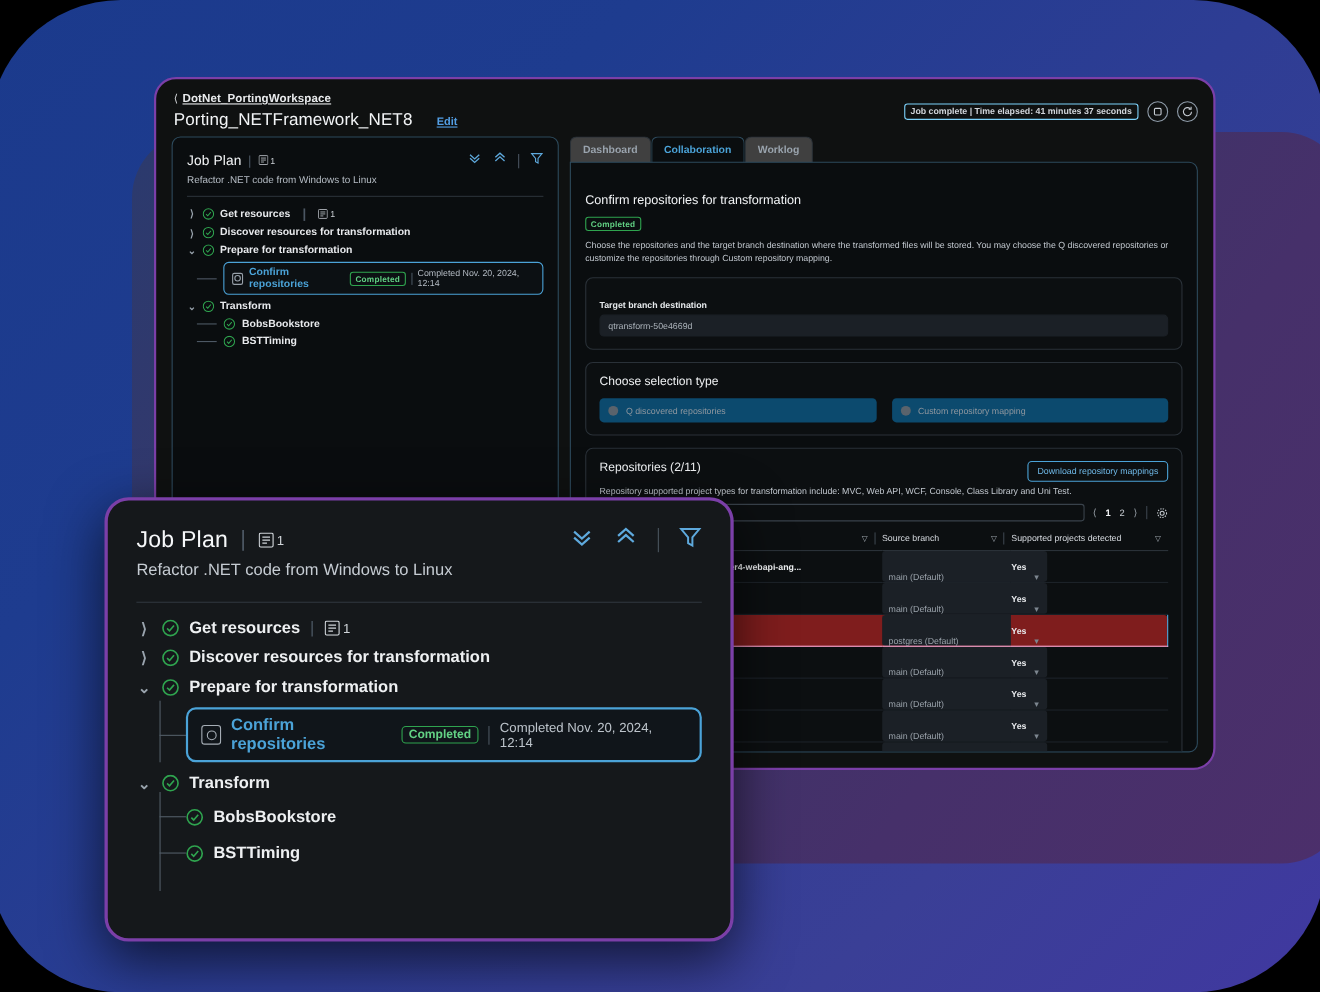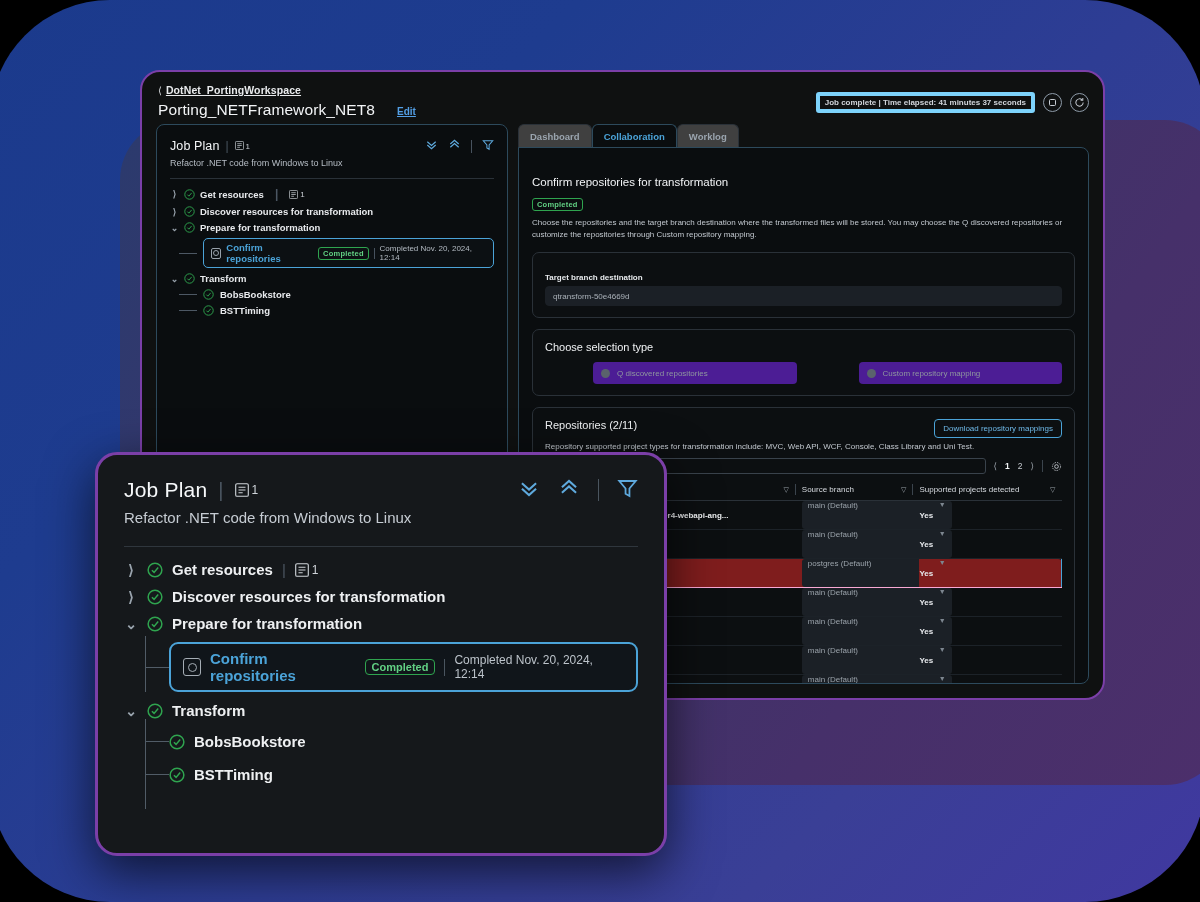--- a/index.html
+++ b/index.html
@@ -50,21 +50,21 @@
   }
   .title-row { display: flex; align-items: baseline; gap: 22px; margin-top: 5px; }
   .page-title { font-size: 15.5px; color: #f2f4f6; font-weight: 400; letter-spacing: .1px; }
   .edit-link { font-size: 10px; color: #539fe5; text-decoration: underline; cursor: pointer; font-weight: 700; }
 
   .status-cluster {
     position: absolute; right: 14px; top: 20px;
     display: flex; align-items: center; gap: 8px;
   }
   .status-pill {
-    border: 4px solid #7dd3fc; border-radius: 3px;
+    border: 1px solid #7dd3fc; border-radius: 3px;
     padding: 2px 5px; font-size: 8px; color: #d1d5db; white-space: nowrap;
     font-weight: 700;
   }
   .round-btn {
     width: 19px; height: 19px; border-radius: 50%;
     border: 1px solid #8d9aa7; display: flex; align-items: center; justify-content: center;
     color: #c6ccd3; cursor: pointer;
   }
   .round-btn svg { display: block; }
 
@@ -143,23 +143,23 @@
   .field-label { font-size: 8px; color: #e6e9ec; font-weight: 700; }
   .input-box {
     margin-top: 4px; height: 20px; border-radius: 4px; background: #1b2026;
     display: flex; align-items: center; padding: 0 7px; font-size: 8px; color: #aab1b9;
     border: 1px solid #1b2026;
   }
   .input-box .caret { margin-left: auto; color: #8a939c; font-size: 7px; }
 
   .radio-row { display: flex; gap: 14px; margin-top: 9px; }
   .radio-box {
-    flex: 1; height: 22px; border-radius: 4px; background: #4c1d95;
+    flex: 1; height: 22px; border-radius: 4px; background: #0c4a6e;
     display: flex; align-items: center; gap: 7px; padding: 0 8px;
-    font-size: 8px; color: #8f979f; margin-left: 48px;
+    font-size: 8px; color: #8f979f;
   }
   .radio-dot { width: 9px; height: 9px; border-radius: 50%; background: #5a636c; flex: 0 0 9px; }
 
   .repo-head { display: flex; align-items: flex-start; }
   .repo-title { font-size: 11px; color: #eff1f3; }
   .dl-btn {
     margin-left: auto; border: 1px solid #4ba3d8; border-radius: 4px;
     color: #6fb9e8; font-size: 8px; font-weight: 400; padding: 4px 8px; cursor: pointer;
     white-space: nowrap;
   }
@@ -190,21 +190,21 @@
   .cb { width: 10px; height: 10px; border-radius: 2px; background: #3a434c; display: inline-block; }
   .th-cb { width: 26px; }
   .col-name { width: 47%; }
   .col-branch { width: 24%; }
   .col-sup { width: 29%; }
   .th-inner { display: flex; align-items: center; gap: 6px; padding-right: 6px; }
   .th-sort { margin-left: auto; color: #9aa2aa; font-size: 7px; }
   .th-sep { width: 1px; height: 11px; background: #3b444d; }
   .cell-name { font-weight: 700; color: #eef0f2; white-space: nowrap; overflow: hidden; text-overflow: ellipsis; padding-right: 6px; }
   .branch-sel {
-    height: 28px; border-radius: 3px; background: #1b2026; display: flex; align-items: flex-start;
+    height: 28px; border-radius: 3px; background: #1b2026; display: flex; align-items: flex-end;
     padding: 0 6px; font-size: 8px; color: #9aa2aa; width: 150px;
   }
   .branch-sel .caret { margin-left: auto; color: #7d868f; font-size: 7px; }
   tr.row-hl td { border-top: 1px solid #4ba3d8; border-bottom: 1px solid #f9a8d4; background: #7f1d1d; }
   tr.row-hl td:first-child { border-left: 1px solid #4ba3d8; border-radius: 4px 0 0 4px; }
   tr.row-hl td:last-child { border-right: 1px solid #4ba3d8; border-radius: 0 4px 4px 0; }
   .sup-cell { font-weight: 700; }
 
   
   .overlay {

